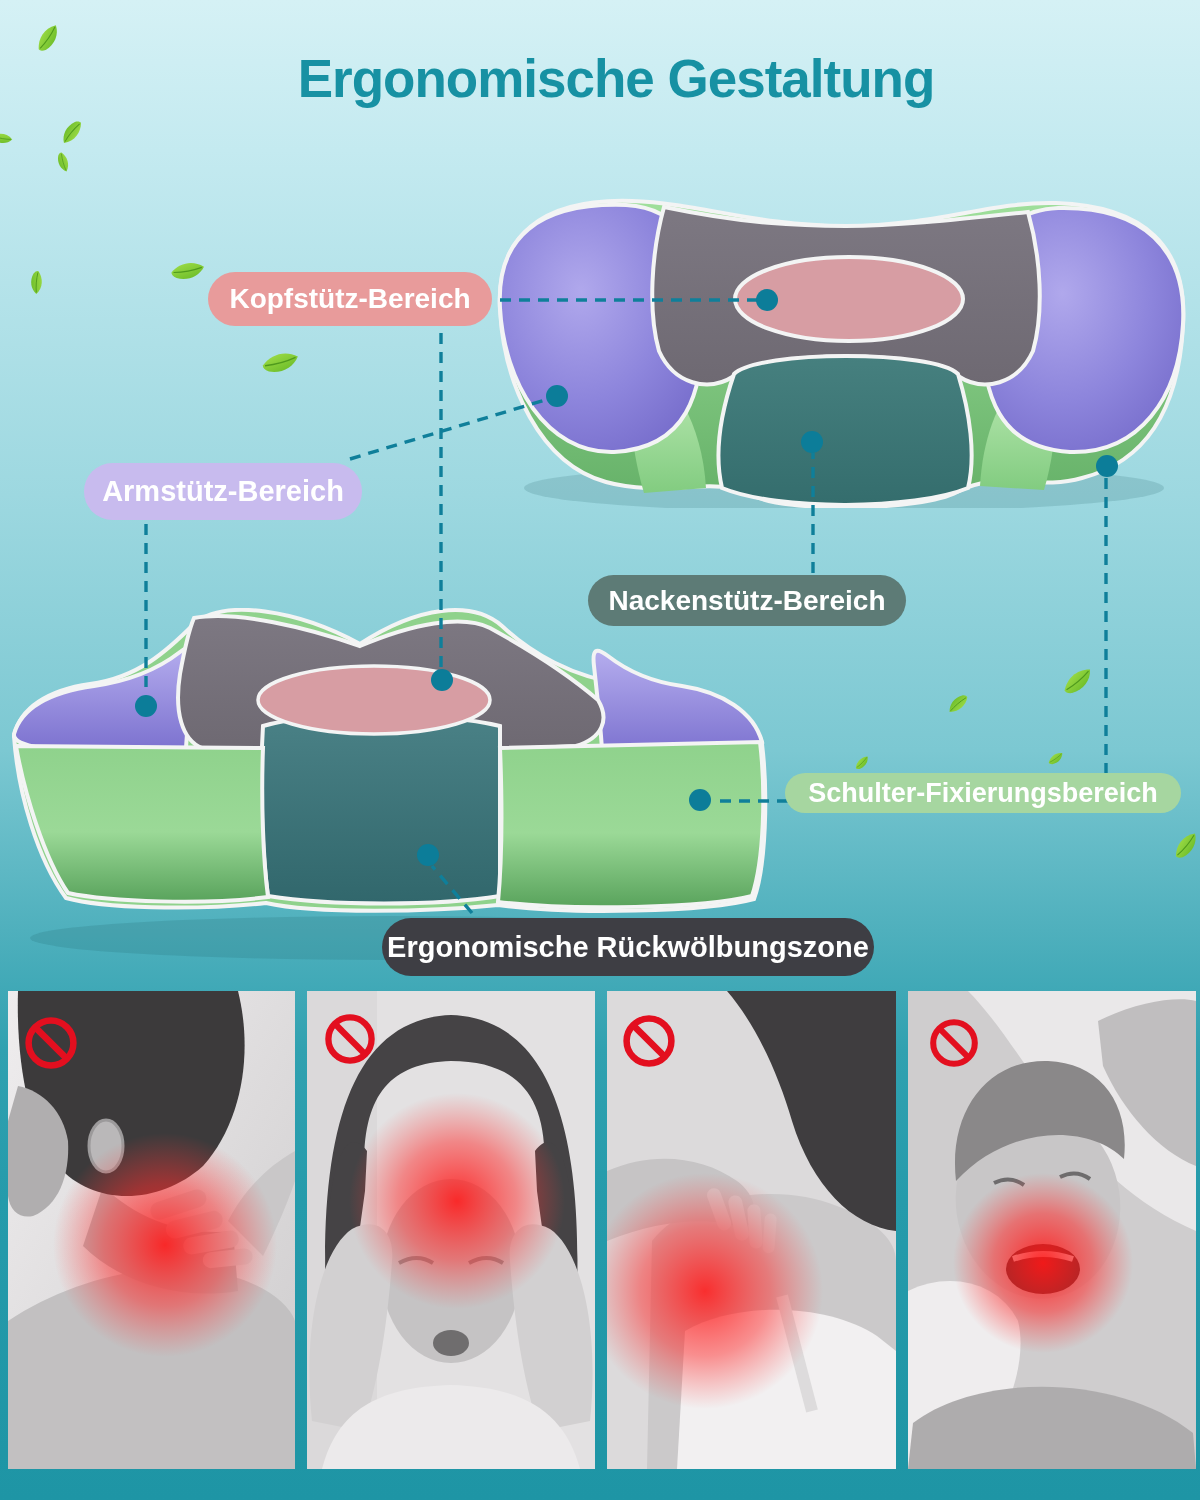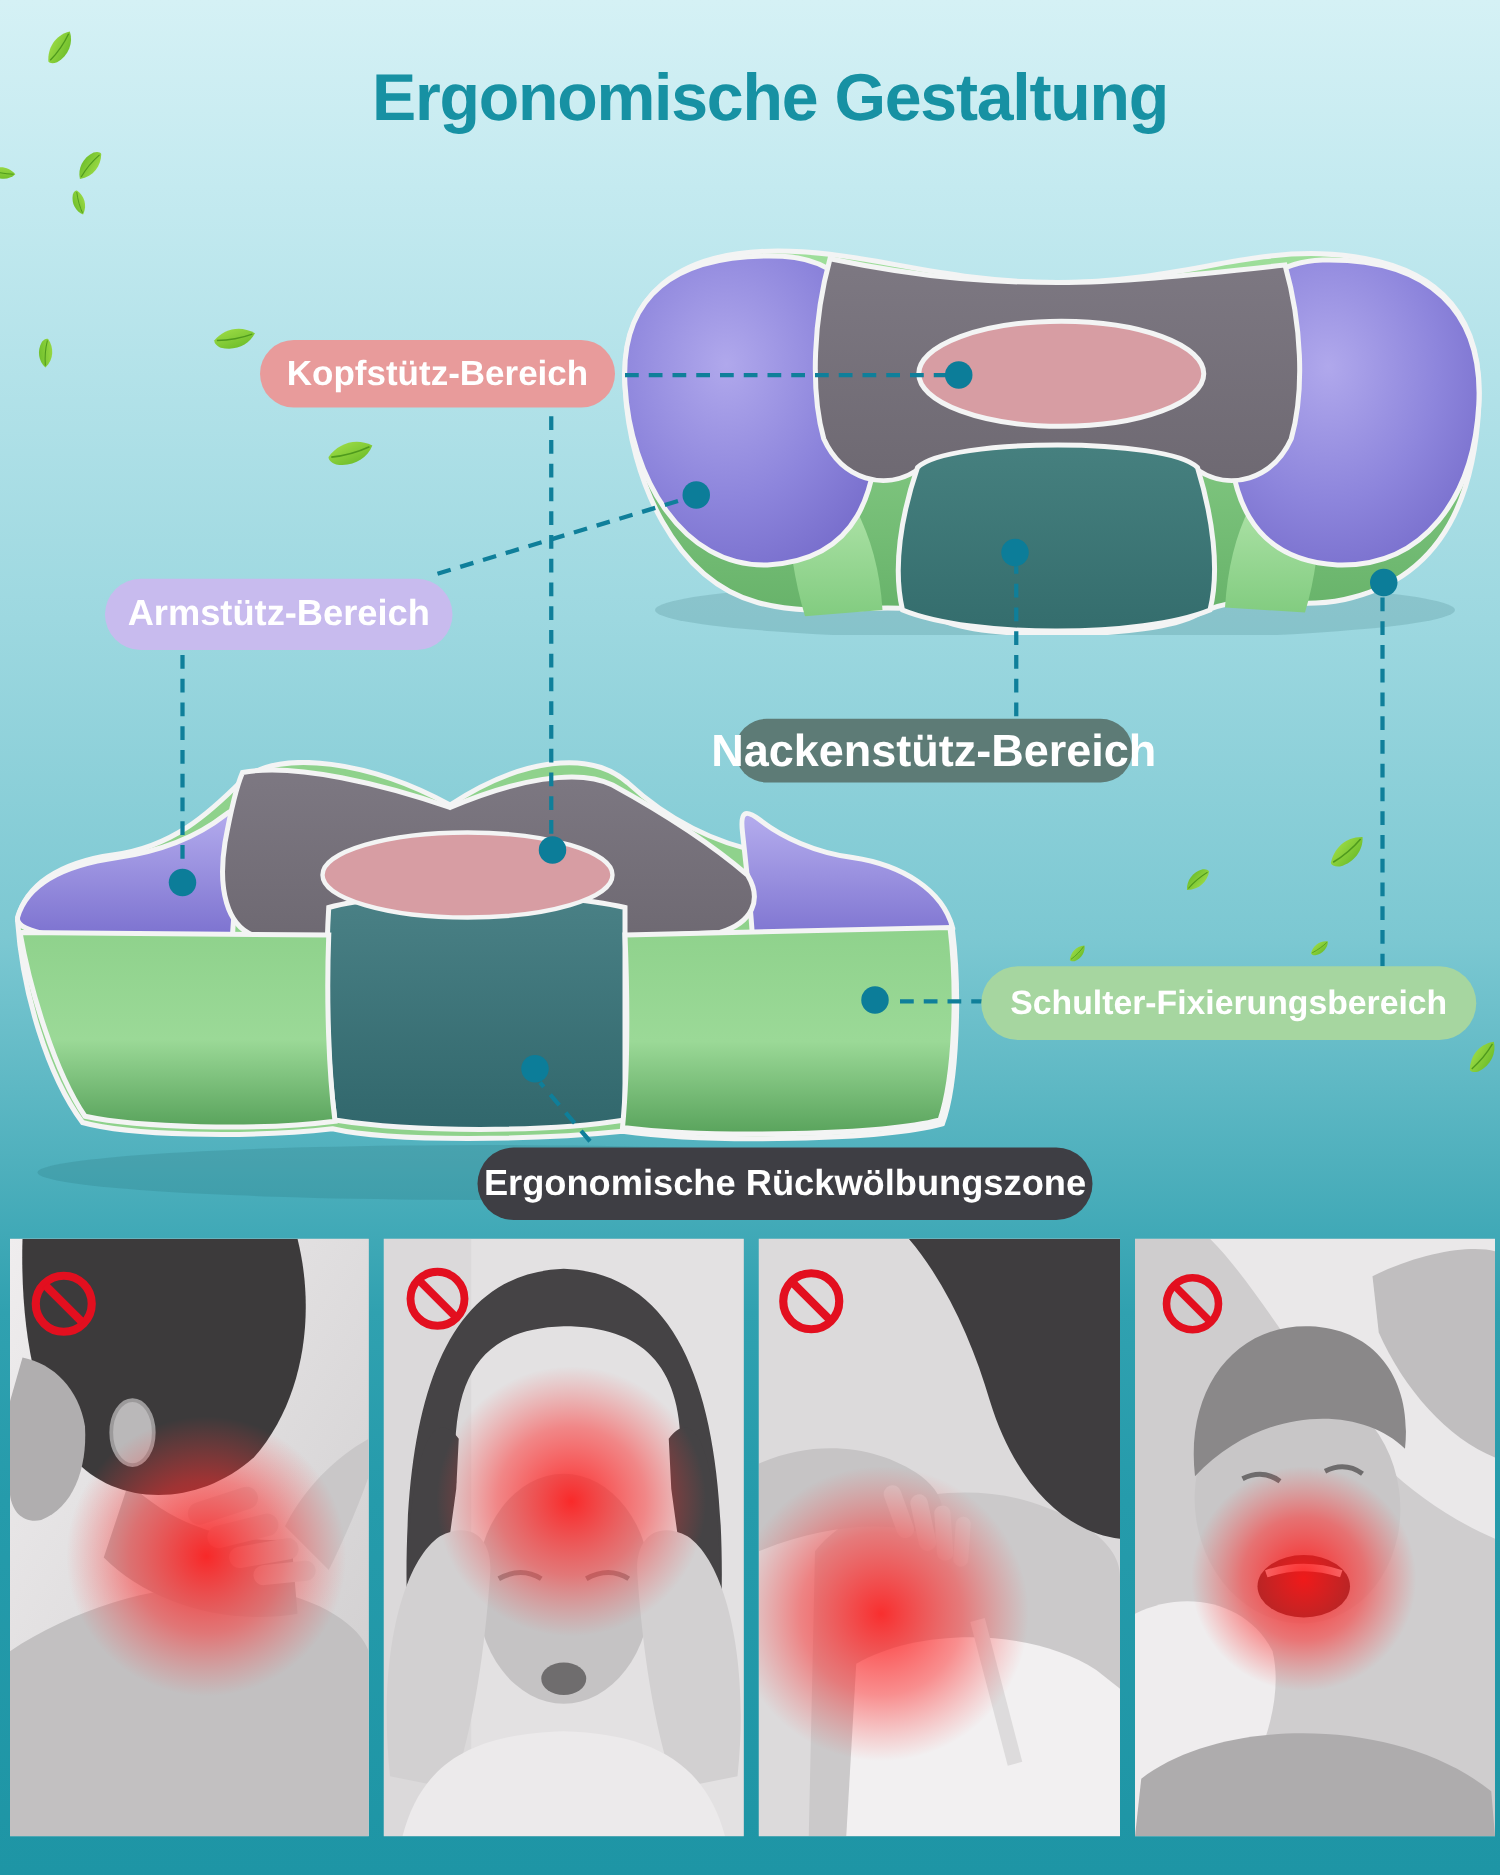--- a/index.html
+++ b/index.html
@@ -11,22 +11,22 @@
   #page-title{
     position:absolute;top:48px;left:16px;width:100%;margin:0;text-align:center;
     font-size:53px;font-weight:bold;letter-spacing:-1px;color:#1791a3;
   }
   .pill{
     position:absolute;border-radius:32px;display:flex;align-items:center;justify-content:center;
     font-weight:bold;color:#fff;white-space:nowrap;z-index:30;
   }
   #pill-kopfstuetz{left:208px;top:272px;width:284px;height:54px;font-size:28px;}
   #pill-armstuetz{left:84px;top:463px;width:278px;height:57px;font-size:29px;}
-  #pill-nackenstuetz{left:588px;top:575px;width:318px;height:51px;font-size:36px;}
-  #pill-schulter{left:785px;top:773px;width:396px;height:59px;font-size:27px;}
+  #pill-nackenstuetz{left:588px;top:575px;width:318px;height:51px;font-size:28px;}
+  #pill-schulter{left:785px;top:773px;width:396px;height:40px;font-size:27px;}
   #pill-rueckwoelbung{left:382px;top:918px;width:492px;height:58px;font-size:29px;text-align:center;}
   .layer{position:absolute;left:0;top:0;z-index:5;}
   #connector-layer{z-index:20;pointer-events:none;}
   #pillow-top-svg{position:absolute;left:494px;top:188px;z-index:10;}
   #pillow-front-svg{position:absolute;left:10px;top:608px;z-index:10;}
   #photo-strip{position:absolute;left:0;top:991px;width:1200px;height:478px;z-index:40;}
   .photo{position:absolute;top:0;height:478px;margin:0;overflow:hidden;background:#d8d6d7;}
   #photo-1{left:8px;width:287px;}
   #photo-2{left:307px;width:288px;}
   #photo-3{left:607px;width:289px;}

